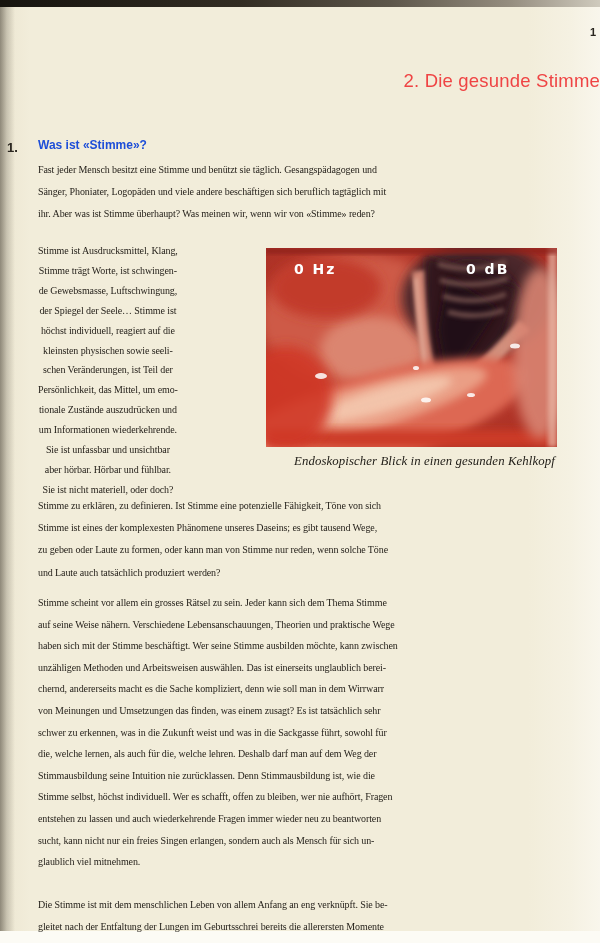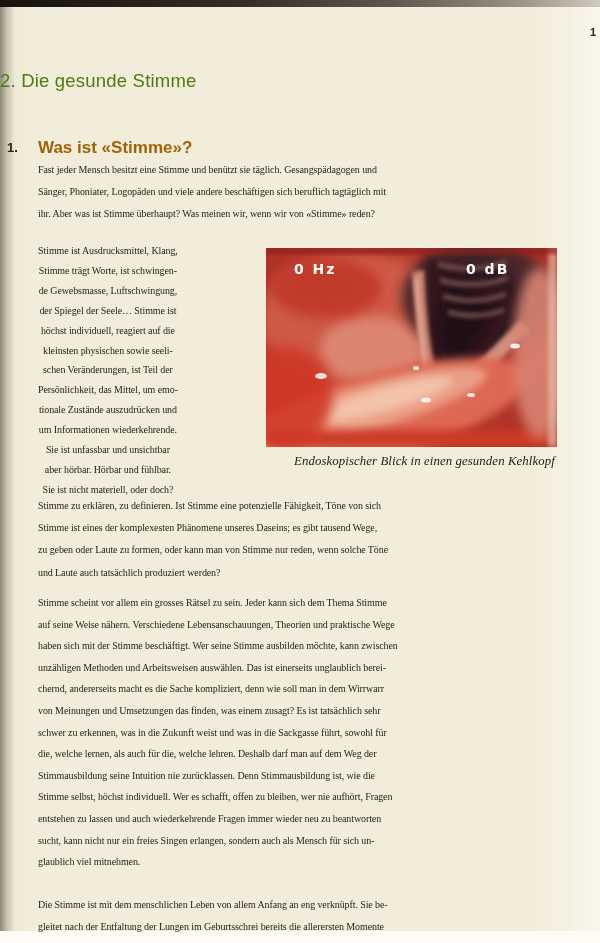--- a/index.html
+++ b/index.html
@@ -6,27 +6,27 @@
   .sheet{position:relative;width:600px;height:943px;overflow:hidden;
          font-family:"Liberation Serif",serif;color:#211d17;background:#fcfbf5;}
   .page-bg{position:absolute;left:0;top:7px;width:600px;height:924px;
            background:linear-gradient(90deg,#ece6d1 0%,#f2edda 5%,#f2edda 88%,#f5f1e2 95%,#f9f6ec 100%);}
   .top-edge{position:absolute;top:0;left:0;width:600px;height:7px;
             background:linear-gradient(90deg,#16130e 0%,#332d23 40%,#5d564a 65%,#958d7f 85%,#cfcabd 100%);}
   .left-edge{position:absolute;top:7px;left:0;width:15px;height:924px;
              background:linear-gradient(90deg,rgba(50,44,34,.50) 0%,rgba(50,44,34,.20) 45%,rgba(50,44,34,0) 100%);}
   .page-number{position:absolute;top:26px;right:4px;font-family:"Liberation Sans",sans-serif;
                font-size:11px;font-weight:bold;color:#2a261f;}
-  .chapter-heading{position:absolute;top:70px;left:0;width:600px;text-align:left;
+  .chapter-heading{position:absolute;top:70px;left:0;width:600px;text-align:right;
                    font-family:"Liberation Sans",sans-serif;font-size:18.5px;font-weight:500;
-                   letter-spacing:.2px;color:#4d7c0f;}
+                   letter-spacing:.2px;color:#ef4444;}
   .section-number{position:absolute;left:7px;top:140px;font-family:"Liberation Sans",sans-serif;
                   font-size:13px;font-weight:bold;color:#2a261f;}
   .section-title{position:absolute;left:38px;top:138px;font-family:"Liberation Sans",sans-serif;
-                 font-size:17px;font-weight:bold;color:#a16207;}
+                 font-size:12px;font-weight:bold;color:#1d4ed8;}
   .tblock{position:absolute;left:38px;font-size:10px;letter-spacing:-0.1px;white-space:nowrap;}
   .tblock div{height:auto;}
   .intro{top:159px;line-height:22.2px;}
   .column{top:241px;line-height:19.9px;text-align:center;}
   .after-figure{top:495px;line-height:22.2px;}
   .main-para{top:592px;line-height:21.6px;}
   .closing{top:874px;line-height:22.2px;margin-top:20px;}
   .figure{position:absolute;left:266px;top:248px;width:281px;height:199px;}
   .figure svg{display:block;width:291px;height:199px;}
   .caption{position:absolute;left:266px;top:454px;font-style:italic;font-size:12.8px;

